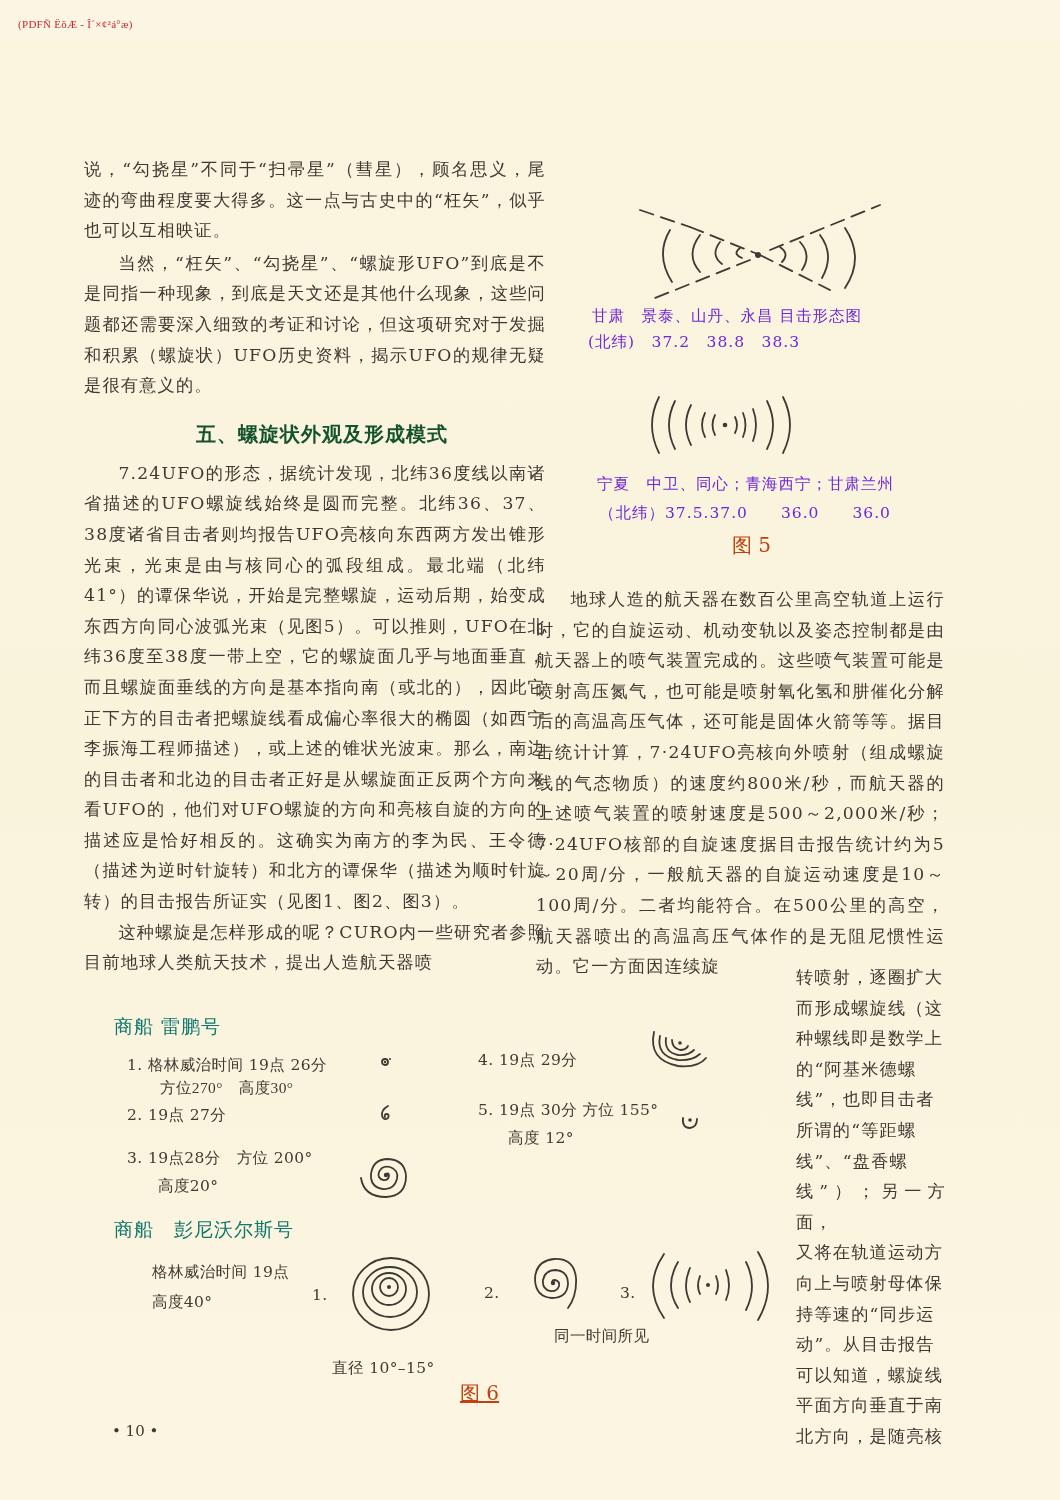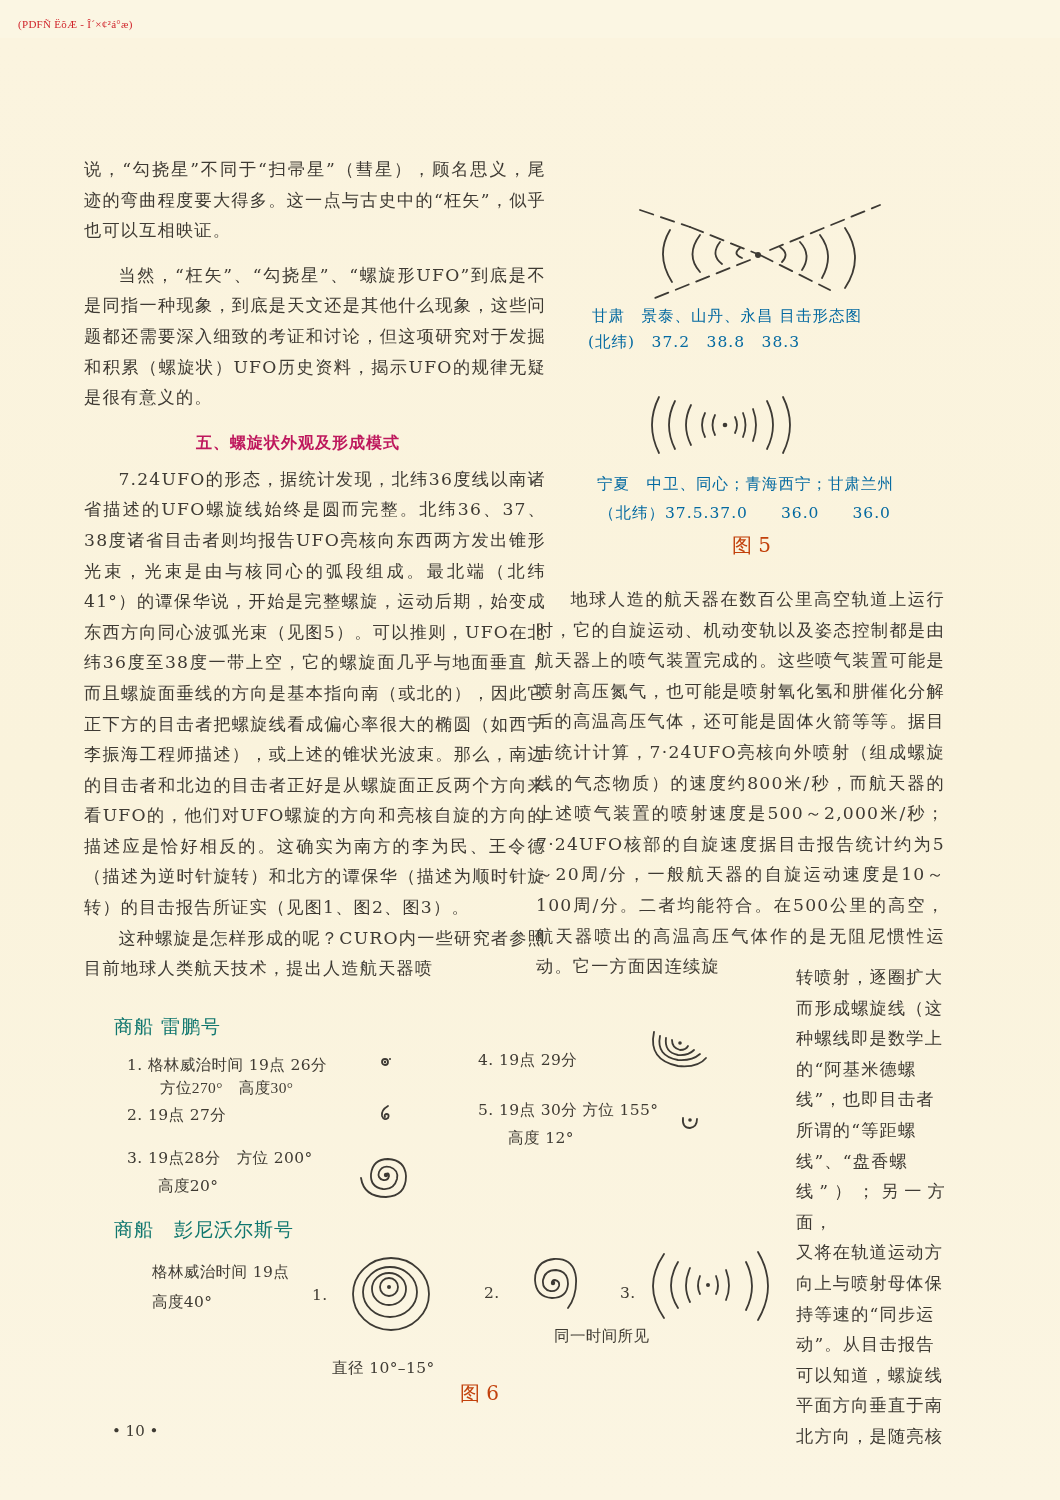--- a/index.html
+++ b/index.html
@@ -19,41 +19,41 @@
     letter-spacing: 0.3px;
   }
   .col { position: absolute; }
   .para {
     font-size: 17.2px; line-height: 30.6px; letter-spacing: 1.2px;
     text-align: justify; margin: 0;
   }
   .indent { text-indent: 2em; }
   .heading {
     font-family: Liberation Serif, serif; font-weight: bold;
-    font-size: 16px; letter-spacing: 1px; color: #be185d;
+    font-size: 20px; letter-spacing: 1px; color: #14532d;
   }
-  .caption { font-size: 15.5px; letter-spacing: 1px; color: #0369a1; position: absolute; white-space: nowrap; }
+  .caption { font-size: 15.5px; letter-spacing: 1px; color: #6d28d9; position: absolute; white-space: nowrap; }
   .fig-label { font-size: 20px; color: #c2410c; position: absolute; white-space: nowrap; }
   .ship-title { font-family: "DejaVu Sans", sans-serif; font-size: 19px; letter-spacing: 1px; color: #0f766e; position: absolute; white-space: nowrap; }
   .fig-text { font-size: 15.5px; color: #3f3b33; position: absolute; white-space: nowrap; letter-spacing: 0.4px; }
   svg { position: absolute; overflow: visible; }
   svg * { stroke: #3d3a34; fill: none; stroke-width: 1.8; stroke-linecap: round; }
   .dot { fill: #3d3a34; stroke: none; }
   .page-num { position: absolute; left: 112px; top: 1422px; font-size: 15px; color: #3f3b33; }
 </style>
 </head>
 <body>
 
 <div class="page-bg"></div>
 
 <div class="watermark">(PDFÑ ËõÆ - Î´×¢²á°æ)</div>
 
 <div class="col" style="left:84px; top:154px; width:462px;">
   <p class="para">说，“勾挠星”不同于“扫帚星”（彗星），顾名思义，尾迹的弯曲程度要大得多。这一点与古史中的“枉矢”，似乎也可以互相映证。</p>
-  <p class="para indent" style="margin-top:14px;">当然，“枉矢”、“勾挠星”、“螺旋形UFO”到底是不是同指一种现象，到底是天文还是其他什么现象，这些问题都还需要深入细致的考证和讨论，但这项研究对于发掘和积累（螺旋状）UFO历史资料，揭示UFO的规律无疑是很有意义的。</p>
+  <p class="para indent" style="margin-top:2px;">当然，“枉矢”、“勾挠星”、“螺旋形UFO”到底是不是同指一种现象，到底是天文还是其他什么现象，这些问题都还需要深入细致的考证和讨论，但这项研究对于发掘和积累（螺旋状）UFO历史资料，揭示UFO的规律无疑是很有意义的。</p>
   <div class="heading" style="margin:20px 0 10px 112px;">五、螺旋状外观及形成模式</div>
   <p class="para indent">7.24UFO的形态，据统计发现，北纬36度线以南诸省描述的UFO螺旋线始终是圆而完整。北纬36、37、38度诸省目击者则均报告UFO亮核向东西两方发出锥形光束，光束是由与核同心的弧段组成。最北端（北纬41°）的谭保华说，开始是完整螺旋，运动后期，始变成东西方向同心波弧光束（见图5）。可以推则，UFO在北纬36度至38度一带上空，它的螺旋面几乎与地面垂直，而且螺旋面垂线的方向是基本指向南（或北的），因此它正下方的目击者把螺旋线看成偏心率很大的椭圆（如西宁李振海工程师描述），或上述的锥状光波束。那么，南边的目击者和北边的目击者正好是从螺旋面正反两个方向来看UFO的，他们对UFO螺旋的方向和亮核自旋的方向的描述应是恰好相反的。这确实为南方的李为民、王令德（描述为逆时针旋转）和北方的谭保华（描述为顺时针旋转）的目击报告所证实（见图1、图2、图3）。</p>
   <p class="para indent">这种螺旋是怎样形成的呢？CURO内一些研究者参照目前地球人类航天技术，提出人造航天器喷</p>
 </div>
 
 <div>
   <svg style="left:630px; top:200px;" width="270" height="110" viewBox="0 0 270 110">
     <line x1="10" y1="10" x2="60" y2="27" stroke-dasharray="14,8"></line>
     <line x1="60" y1="27" x2="130" y2="55" stroke-dasharray="14,8"></line>
     <line x1="130" y1="55" x2="200" y2="90" stroke-dasharray="14,8"></line>
@@ -178,16 +178,16 @@
     <path d="M44 18 Q36 36 44 52"></path>
     <path d="M54 26 Q50 36 54 44"></path>
     <circle class="dot" cx="62" cy="35" r="2"></circle>
     <path d="M70 26 Q74 36 70 44"></path>
     <path d="M80 20 Q86 36 80 50"></path>
     <path d="M100 12 Q112 36 100 60"></path>
     <path d="M112 2 Q132 36 112 70"></path>
   </svg>
   <div class="fig-text" style="left:554px; top:1326px;">同一时间所见</div>
 
-  <div class="fig-label" style="left:460px; top:1380px;">图 6</div>
+  <div class="fig-label" style="left:460px; top:1380px;text-decoration:underline;">图 6</div>
 </div>
 
 <div class="page-num">• 10 •</div>
 
 </body></html>

